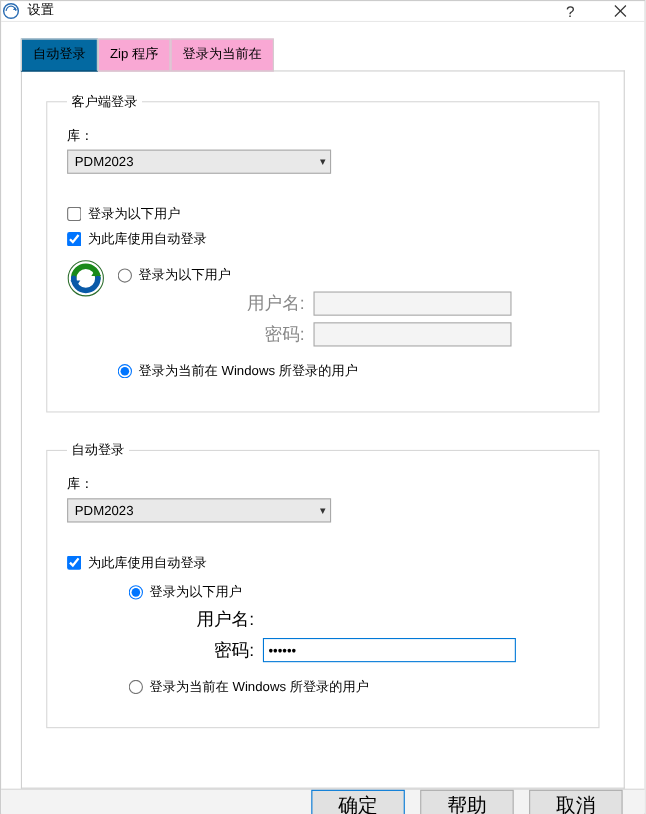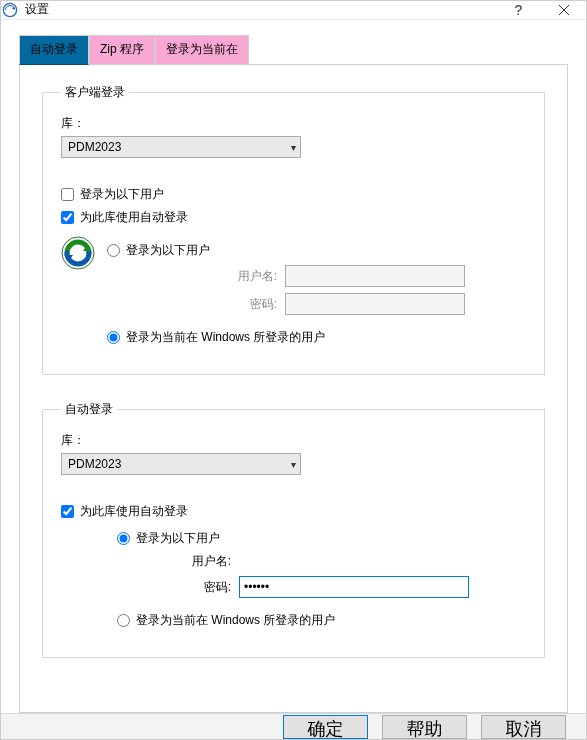--- a/index.html
+++ b/index.html
@@ -136,21 +136,21 @@
   }
   .form-row {
     display: flex;
     align-items: center;
     justify-content: flex-end;
     margin: 6px 0;
     gap: 8px;
   }
   .form-row label {
     color: #888;
-    font-size: 12px;
+    font-size: 16px;
     text-align: right;
   }
   .form-row label.enabled { color: #000; }
   .form-row input[type=text], .form-row input[type=password] {
     width: 180px;
     height: 22px;
     border: 1px solid #a9a9a9;
     padding: 0 4px;
     font-size: 12px;
     font-family: inherit;

